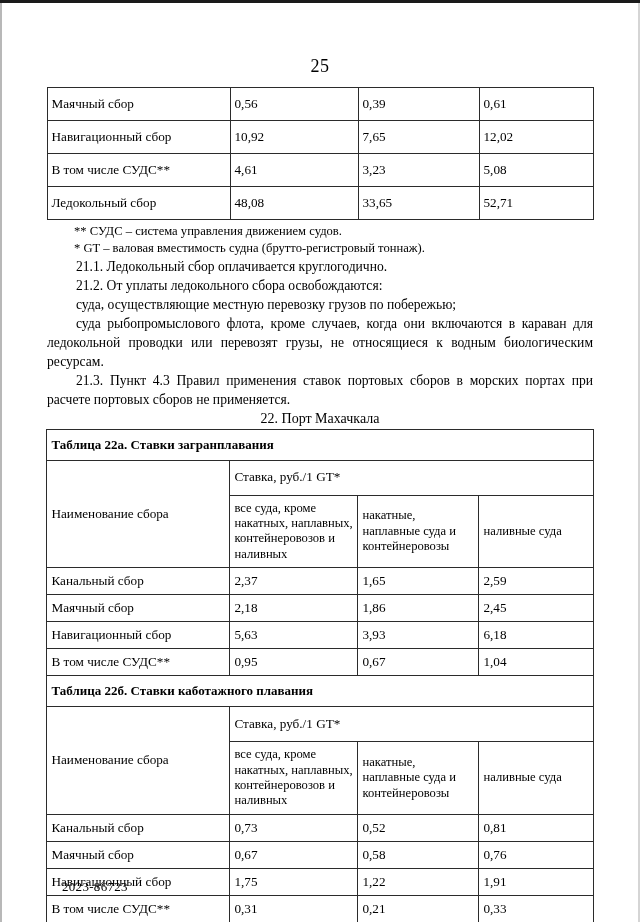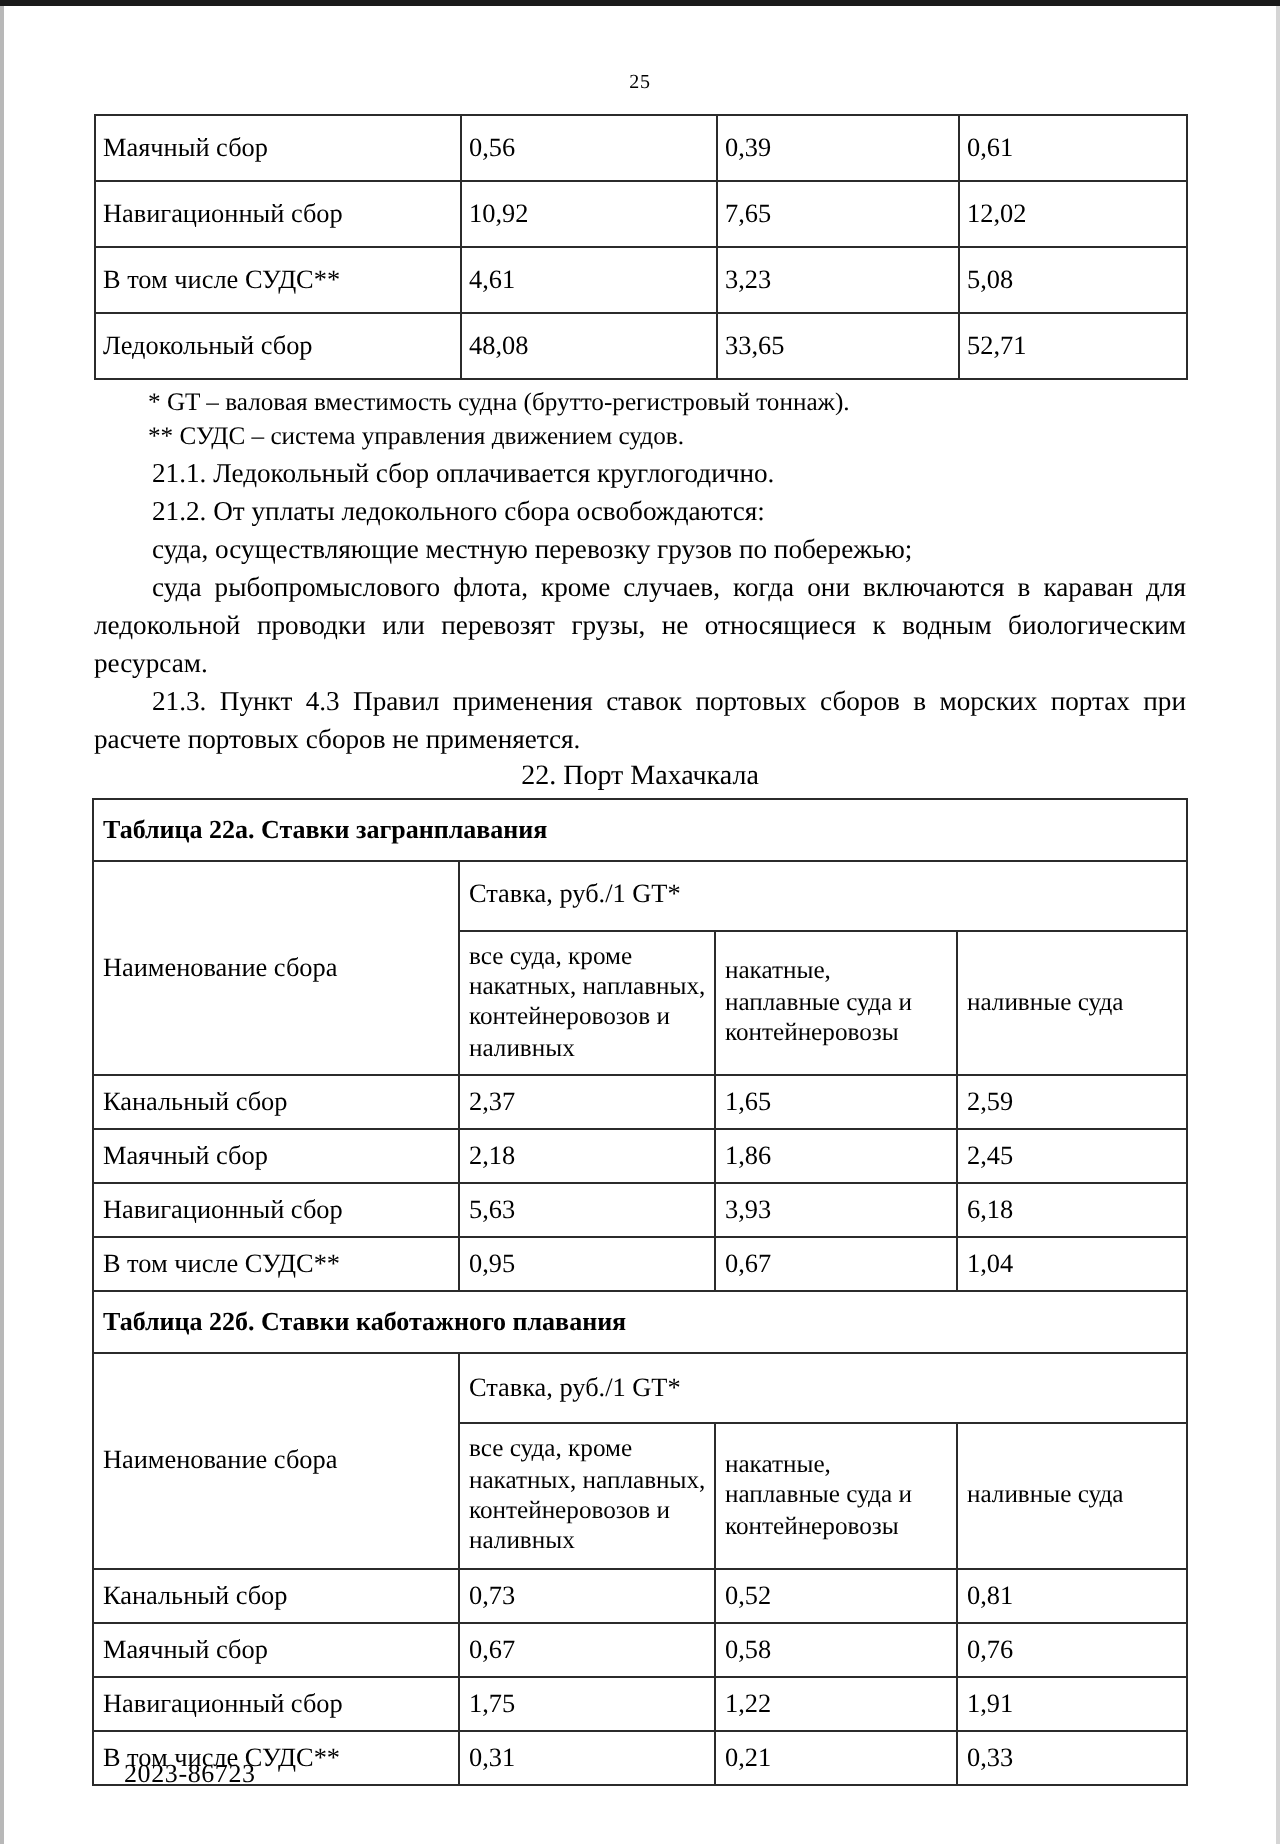--- a/index.html
+++ b/index.html
@@ -41,22 +41,22 @@
 
   .content {
     position: absolute;
     top: 0; left: 0;
     width: 640px;
     padding: 0;
   }
 
   .page-number {
     text-align: center;
-    font-size: 10px;
-    margin-top: 36px;
+    font-size: 18px;
+    margin-top: 56px;
     letter-spacing: 0.4px;
   }
 
   
   table.doc-table {
     border-collapse: collapse;
     width: 546px;
     margin: 0 auto;
     table-layout: fixed;
     font-size: 13.2px;
@@ -170,22 +170,22 @@
         <tr>
           <td>Ледокольный сбор</td>
           <td>48,08</td>
           <td>33,65</td>
           <td>52,71</td>
         </tr>
       </tbody>
     </table>
 
     <div class="notes">
+      <div class="note-line">** СУДС – система управления движением судов.</div>
       <div class="note-line">* GT – валовая вместимость судна (брутто-регистровый тоннаж).</div>
-      <div class="note-line">** СУДС – система управления движением судов.</div>
       <p class="para">21.1. Ледокольный сбор оплачивается круглогодично.</p>
       <p class="para">21.2. От уплаты ледокольного сбора освобождаются:</p>
       <p class="para">суда, осуществляющие местную перевозку грузов по побережью;</p>
       <p class="para">суда рыбопромыслового флота, кроме случаев, когда они включаются в караван для ледокольной проводки или перевозят грузы, не относящиеся к водным биологическим ресурсам.</p>
       <p class="para">21.3. Пункт 4.3 Правил применения ставок портовых сборов в морских портах при расчете портовых сборов не применяется.</p>
       <div class="section-heading">22. Порт Махачкала</div>
     </div>
 
     <table class="doc-table">
       <colgroup>

